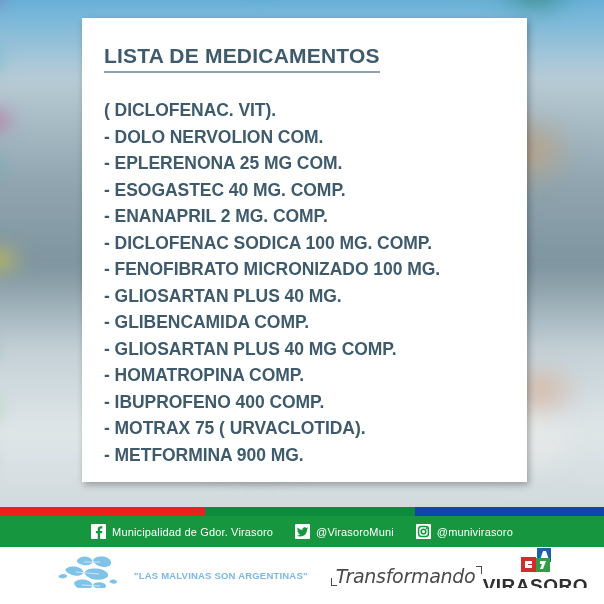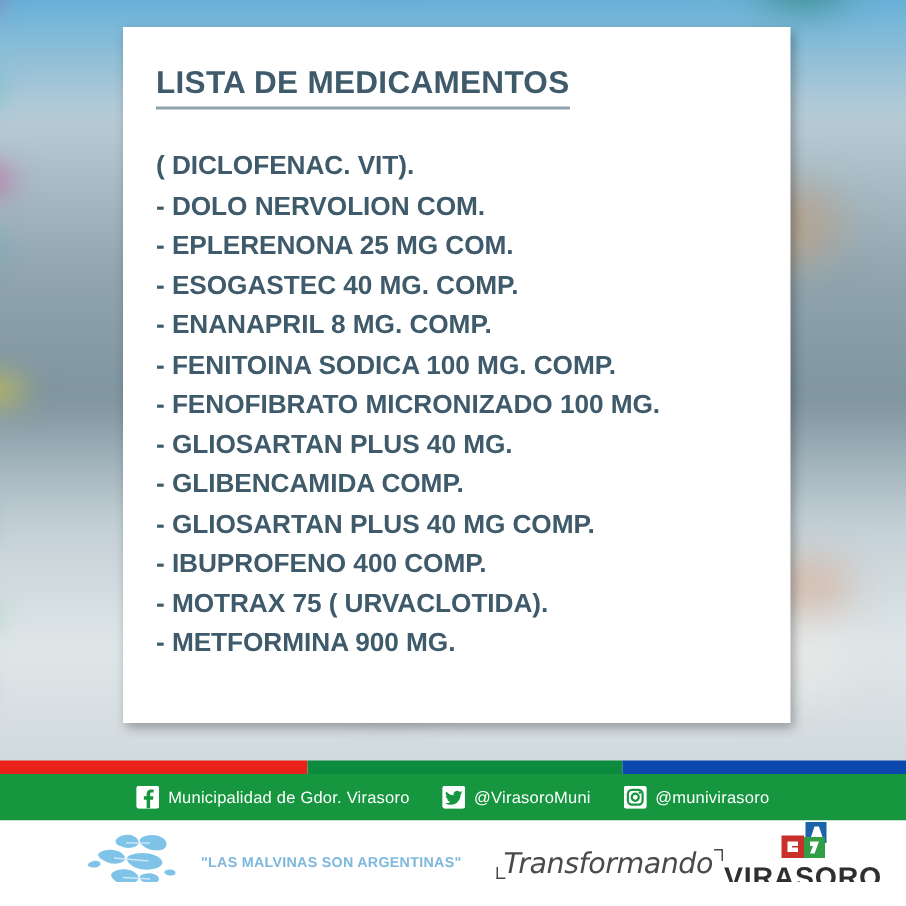--- a/index.html
+++ b/index.html
@@ -238,26 +238,27 @@
   </div>
 
   <div class="card">
     <div class="card-inner">
       <div class="card-title">LISTA DE MEDICAMENTOS</div>
       <ul class="med-list">
         <li>( DICLOFENAC. VIT).</li>
         <li>-  DOLO NERVOLION COM.</li>
         <li>-  EPLERENONA 25 MG COM.</li>
         <li>-  ESOGASTEC 40 MG. COMP.</li>
-        <li>-  ENANAPRIL 8 MG. COMP.</li>
-        <li>-  FENITOINA SODICA 100 MG. COMP.</li>
+        <li>-  ENANAPRIL 2 MG. COMP.</li>
+        <li>-  DICLOFENAC SODICA 100 MG. COMP.</li>
         <li>-  FENOFIBRATO MICRONIZADO 100 MG.</li>
         <li>-  GLIOSARTAN PLUS 40 MG.</li>
         <li>-  GLIBENCAMIDA COMP.</li>
         <li>-   GLIOSARTAN PLUS 40 MG COMP.</li>
+        <li>-  HOMATROPINA COMP.</li>
         <li>-  IBUPROFENO 400 COMP.</li>
         <li>-  MOTRAX 75 ( URVACLOTIDA).</li>
         <li>-  METFORMINA 900 MG.</li>
       </ul>
     </div>
   </div>
 
   <div class="tricolor">
     <div class="seg-red"></div>
     <div class="seg-green"></div>

